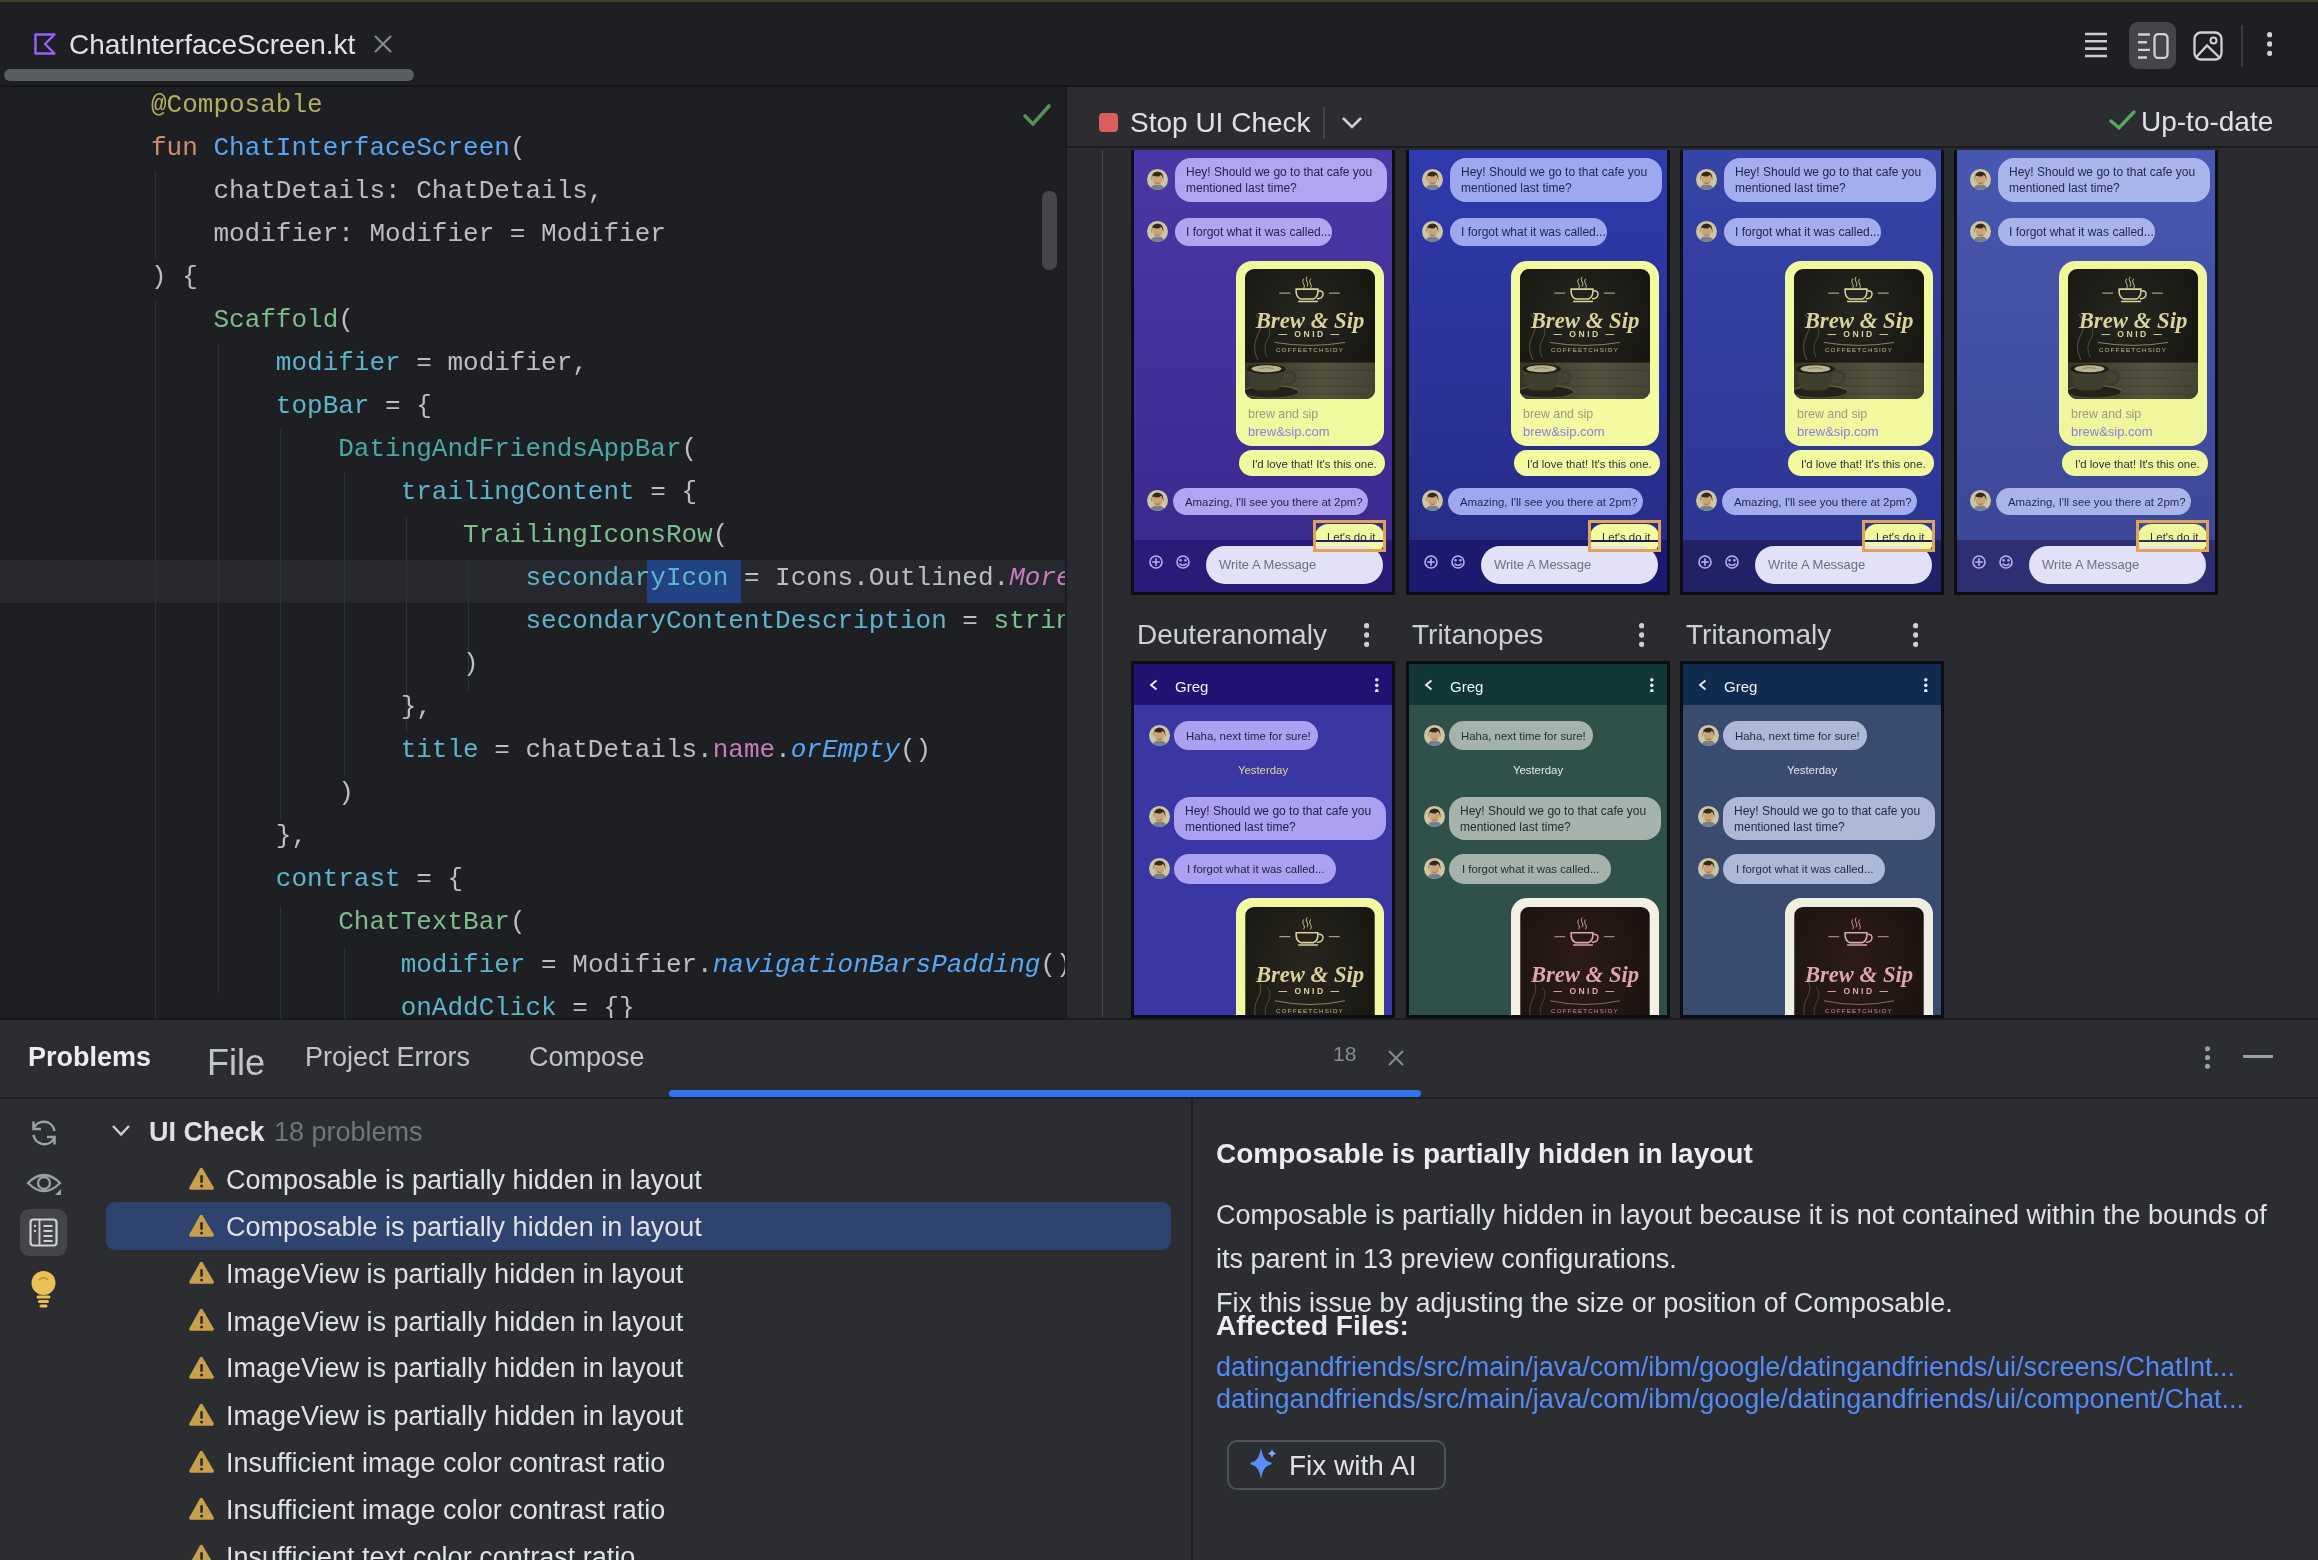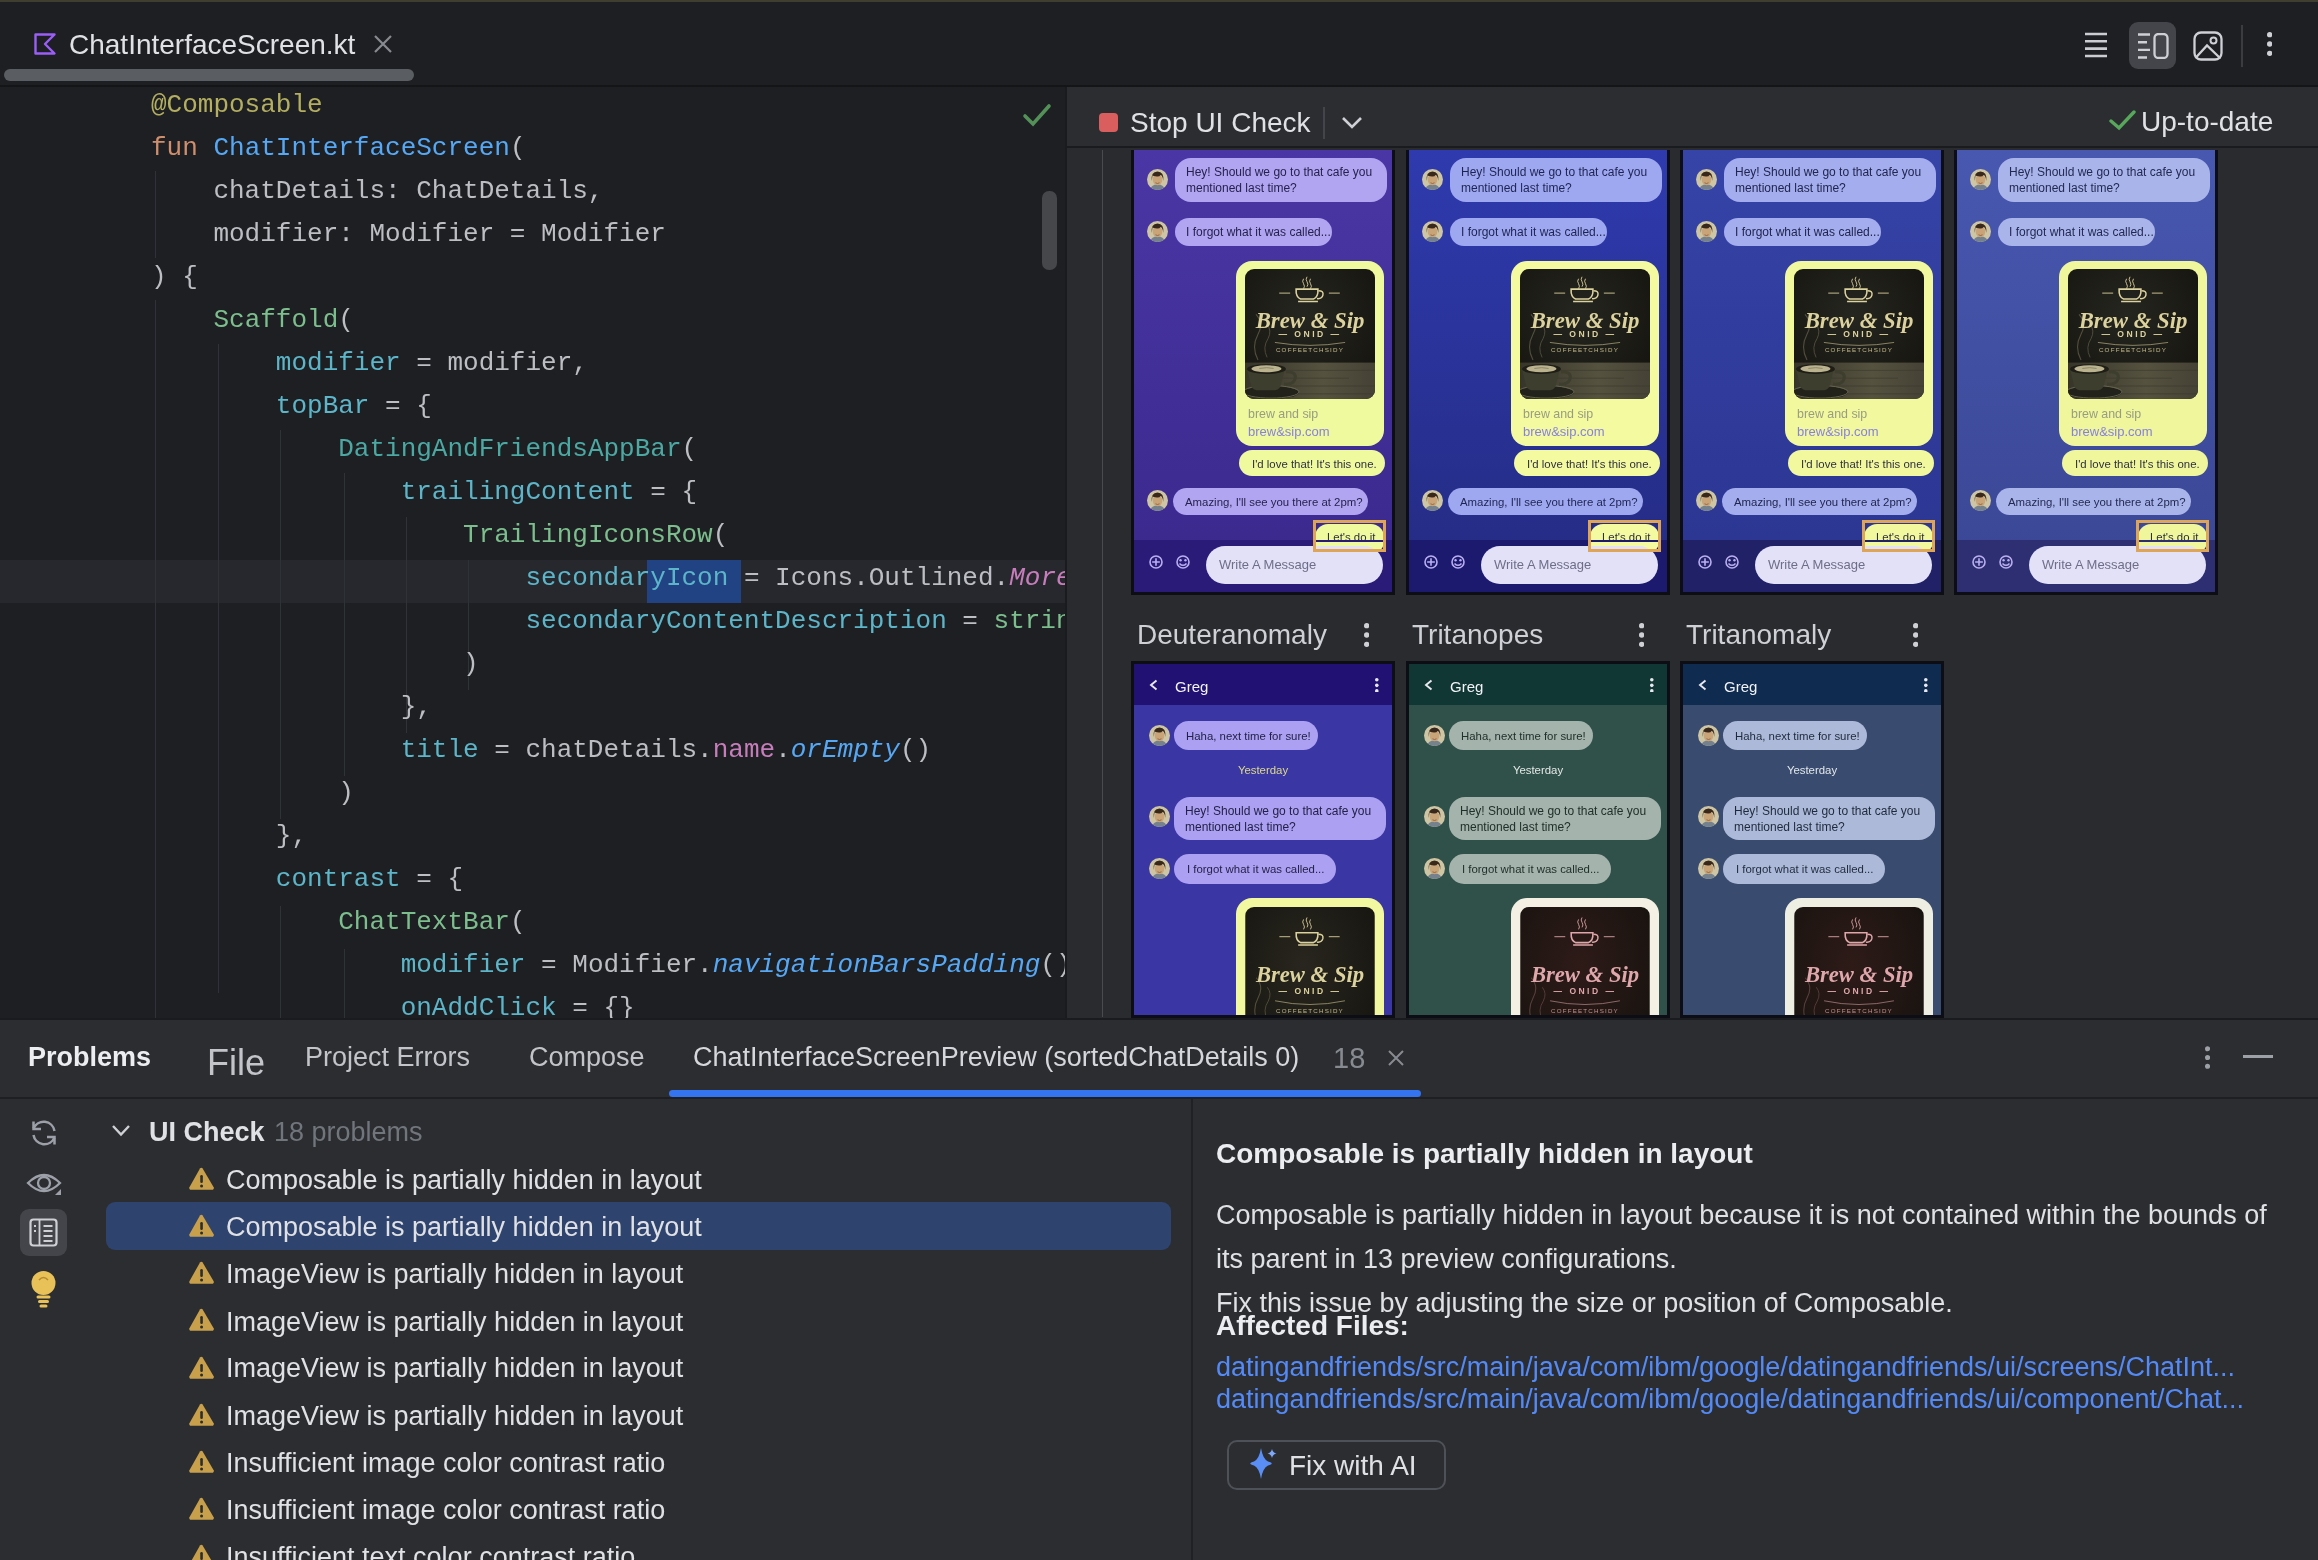--- a/index.html
+++ b/index.html
@@ -726,22 +726,21 @@
 <path d="M41.265 132.72 q11.135000000000002 0 9.170000000000002 9.24 q-1.572 7.56 -11.135000000000002 6.72" fill="none" stroke="#3E3E2E" stroke-width="3"></path>
 </svg></div>
         </div>
       </div>
     </div>
     <div class="abs" style="left:0;top:1018px;width:2319px;height:543px;background:#2B2D30;border-top:2px solid #1A1B1E"></div>
     <div class="abs" style="left:28px;top:1042px;font-size:27px;font-weight:bold;color:#ECEDF0">Problems</div>
     <div class="abs" style="left:207px;top:1042px;font-size:36px;color:#C2C4C9">File</div>
     <div class="abs" style="left:305px;top:1042px;font-size:27px;color:#C2C4C9">Project Errors</div>
     <div class="abs" style="left:529px;top:1042px;font-size:27px;color:#C2C4C9">Compose</div>
-    <div class="abs" style="left:693px;top:1042px;font-size:27px;color:#D5D7DC">ChatInterfaceScreenPreview (sortedChatDetails 0)</div>
-    <div class="abs" style="left:1333px;top:1042px;font-size:29px;color:#878A91">18</div>
+    <div class="abs" style="left:1333px;top:1042px;font-size:21px;color:#878A91">18</div>
     <svg class="abs" style="left:1386px;top:1048px" width="20" height="20" viewBox="0 0 20 20">
       <path d="M3 3 L17 17 M17 3 L3 17" stroke="#878A90" stroke-width="2"></path>
     </svg>
     <div class="abs" style="left:669px;top:1090px;width:752px;height:7px;border-radius:3.5px;background:#3574F0"></div>
     <div class="abs" style="left:0;top:1097px;width:2319px;height:2px;background:#1E1F22"></div>
     <svg class="abs" style="left:2205px;top:1046px" width="5.1" height="23" viewBox="0 0 5.2 23.2">
       <circle cx="2.6" cy="2.6" r="2.6" fill="#9DA0A6"></circle>
       <circle cx="2.6" cy="11.6" r="2.6" fill="#9DA0A6"></circle>
       <circle cx="2.6" cy="20.6" r="2.6" fill="#9DA0A6"></circle>
     </svg>

